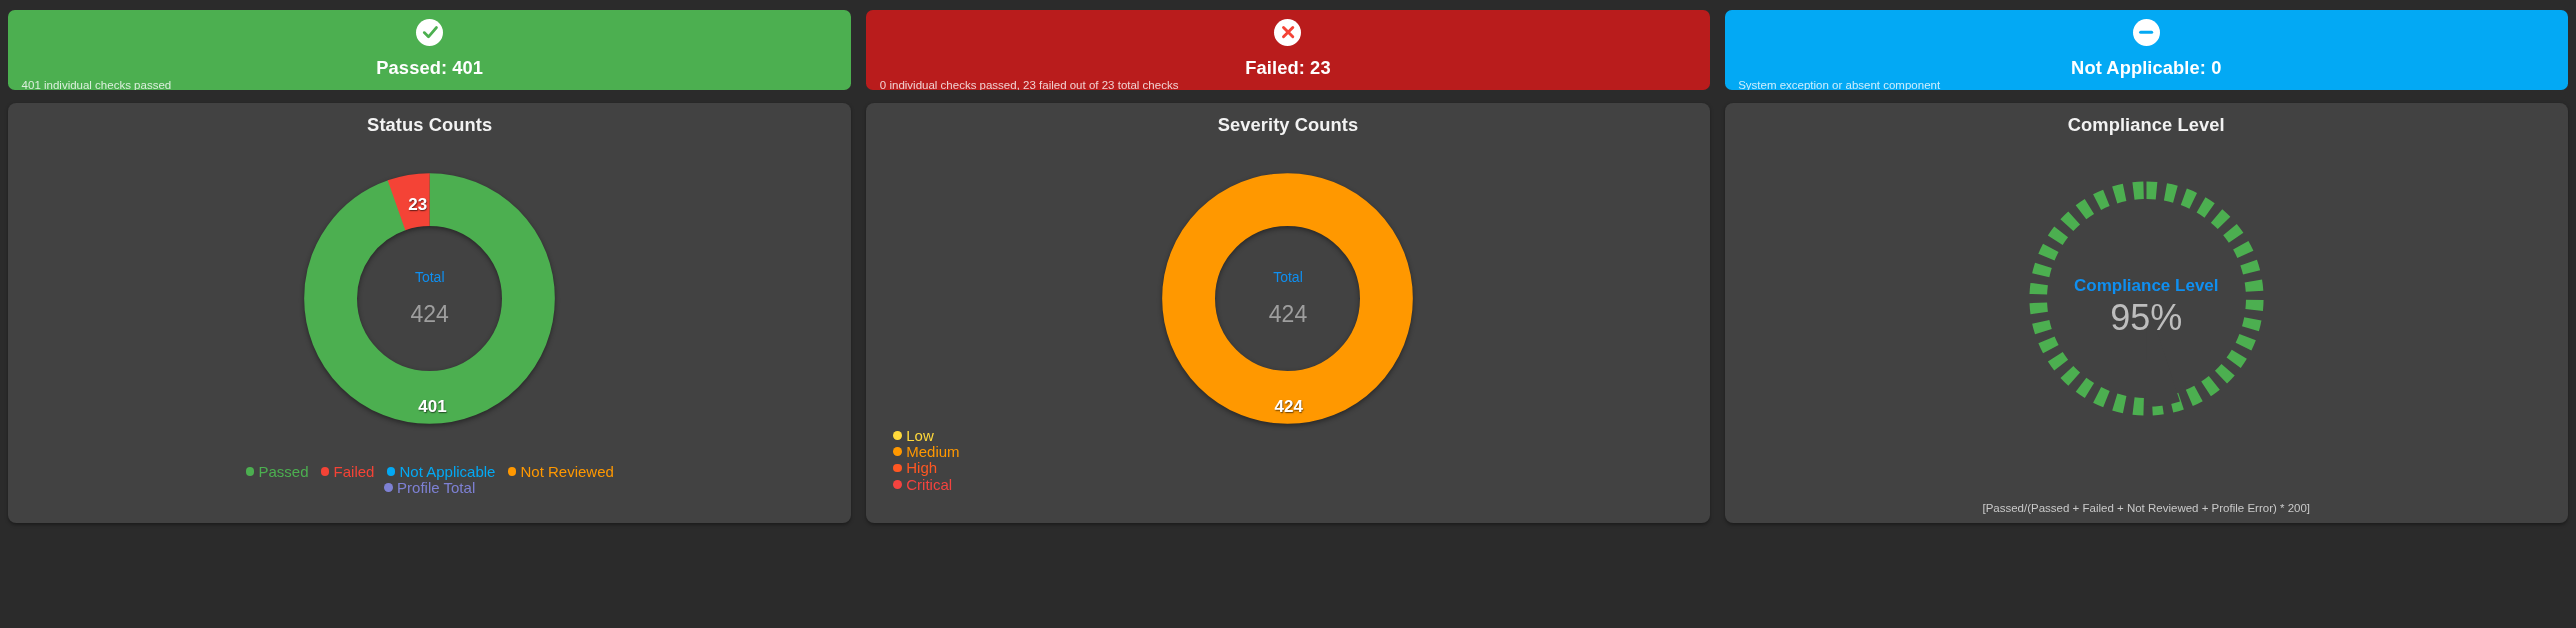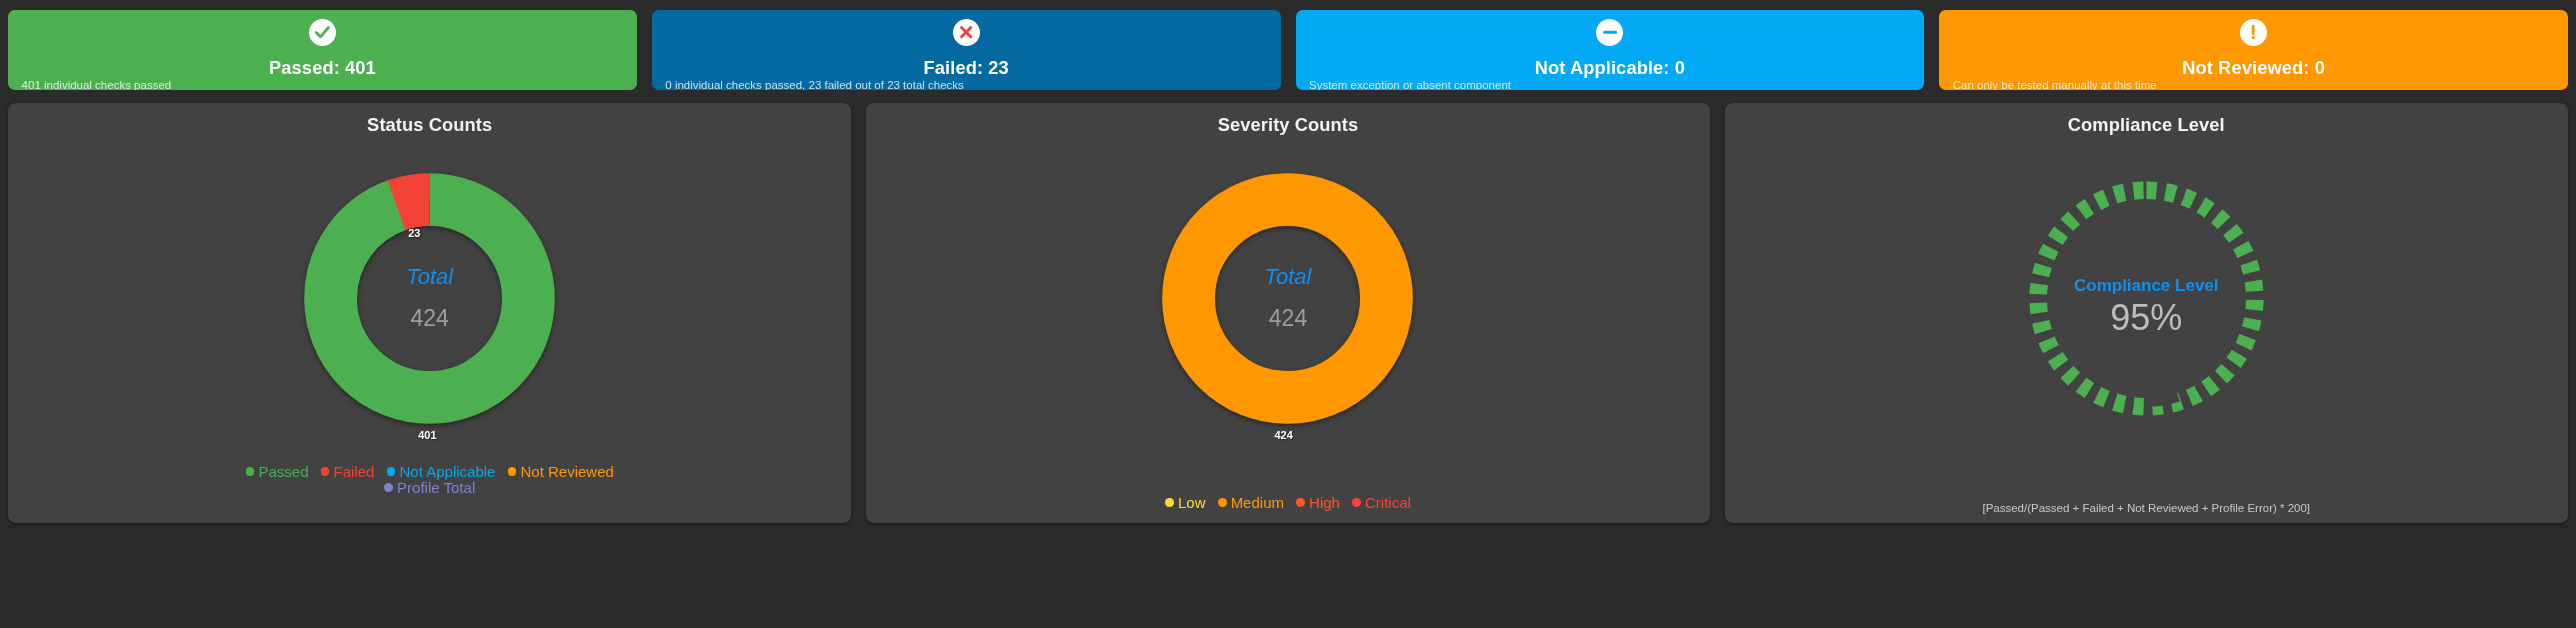--- a/index.html
+++ b/index.html
@@ -114,55 +114,53 @@
   .donut-center {
     position: absolute;
     left: 0; right: 0;
     top: 50%;
     transform: translateY(-50%);
     text-align: center;
     pointer-events: none;
   }
   .donut-center .lbl {
     color: #0f8ff0;
-    font-size: 22px;
+    font-size: 14px;
     line-height: 1.1;
-    font-style: italic;
   }
   .donut-center .val {
     color: #9e9e9e;
     font-size: 23px;
     line-height: 1.1;
     margin-top: 16.3px;
   }
   .slice-label {
     position: absolute;
     color: #ffffff;
-    font-size: 11px;
+    font-size: 17px;
     font-weight: 700;
     text-shadow: 0.7px 0.7px 1.4px rgba(0,0,0,0.6);
     pointer-events: none;
     white-space: nowrap;
-    margin-top: 32px;
   }
 
   
   .legend {
     position: absolute;
     left: 0; right: 0;
     bottom: 28.4px;
     display: flex;
     flex-wrap: wrap;
     justify-content: center;
     align-content: flex-start;
     gap: 2.7px 12.2px;
     padding: 0 27px;
     box-sizing: border-box;
   }
-  .legend.sev { bottom: 14px; }
+  .legend.sev { bottom: 32px; flex-direction: column; }
   .legend-item {
     display: inline-flex;
     align-items: center;
     gap: 4.1px;
     font-size: 15px;
     line-height: 13.5px;
     white-space: nowrap;
     cursor: pointer;
   }
   .legend-dot {
@@ -221,21 +219,21 @@
         <span class="card-icon">
           <svg width="20.3" height="20.3" viewBox="0 0 24 24">
             <path d="M5 12.5 L10 17.5 L19.5 6.5" fill="none" stroke="#4caf50" stroke-width="3.2" stroke-linecap="round" stroke-linejoin="round"></path>
           </svg>
         </span>
         <span class="card-title">Passed: 401</span>
       </div>
       <div class="card-sub">401 individual checks passed</div>
     </div>
 
-    <div class="status-card" style="background:#0369a1">
+    <div class="status-card" style="background:#b91c1c">
       <div class="card-head">
         <span class="card-icon">
           <svg width="20.3" height="20.3" viewBox="0 0 24 24">
             <path d="M6.5 6.5 L17.5 17.5 M17.5 6.5 L6.5 17.5" fill="none" stroke="#f44336" stroke-width="3.4" stroke-linecap="round"></path>
           </svg>
         </span>
         <span class="card-title">Failed: 23</span>
       </div>
       <div class="card-sub">0 individual checks passed, 23 failed out of 23 total checks</div>
     </div>
@@ -245,32 +243,20 @@
         <span class="card-icon">
           <svg width="20.3" height="20.3" viewBox="0 0 24 24">
             <path d="M5.5 12 L18.5 12" fill="none" stroke="#03a9f4" stroke-width="3.6" stroke-linecap="round"></path>
           </svg>
         </span>
         <span class="card-title">Not Applicable: 0</span>
       </div>
       <div class="card-sub">System exception or absent component</div>
     </div>
 
-    <div class="status-card" style="background:#ff9800">
-      <div class="card-head">
-        <span class="card-icon">
-          <svg width="20.3" height="20.3" viewBox="0 0 24 24">
-            <path d="M12 5 L12 14" fill="none" stroke="#ff9800" stroke-width="3.4" stroke-linecap="round"></path>
-            <circle cx="12" cy="18.4" r="1.9" fill="#ff9800"></circle>
-          </svg>
-        </span>
-        <span class="card-title">Not Reviewed: 0</span>
-      </div>
-      <div class="card-sub">Can only be tested manually at this time</div>
-    </div>
 
   </div>
 
   <div class="panels-row">
 
     <div class="panel">
       <div class="panel-title">Status Counts</div>
       <div class="chart-area">
         <div class="donut-wrap">
           <svg width="271" height="271" viewBox="0 0 400 400">

